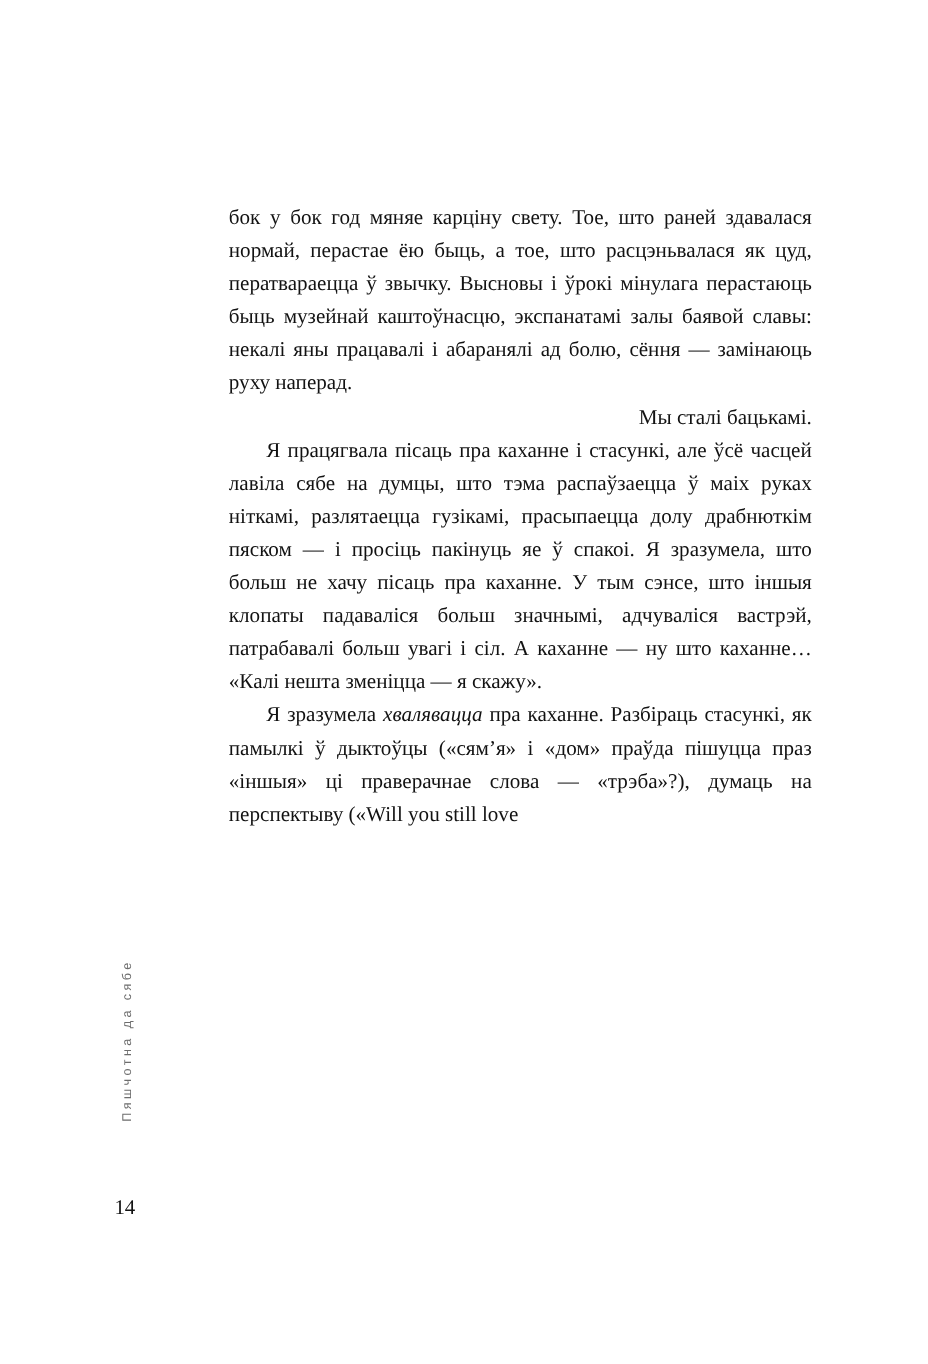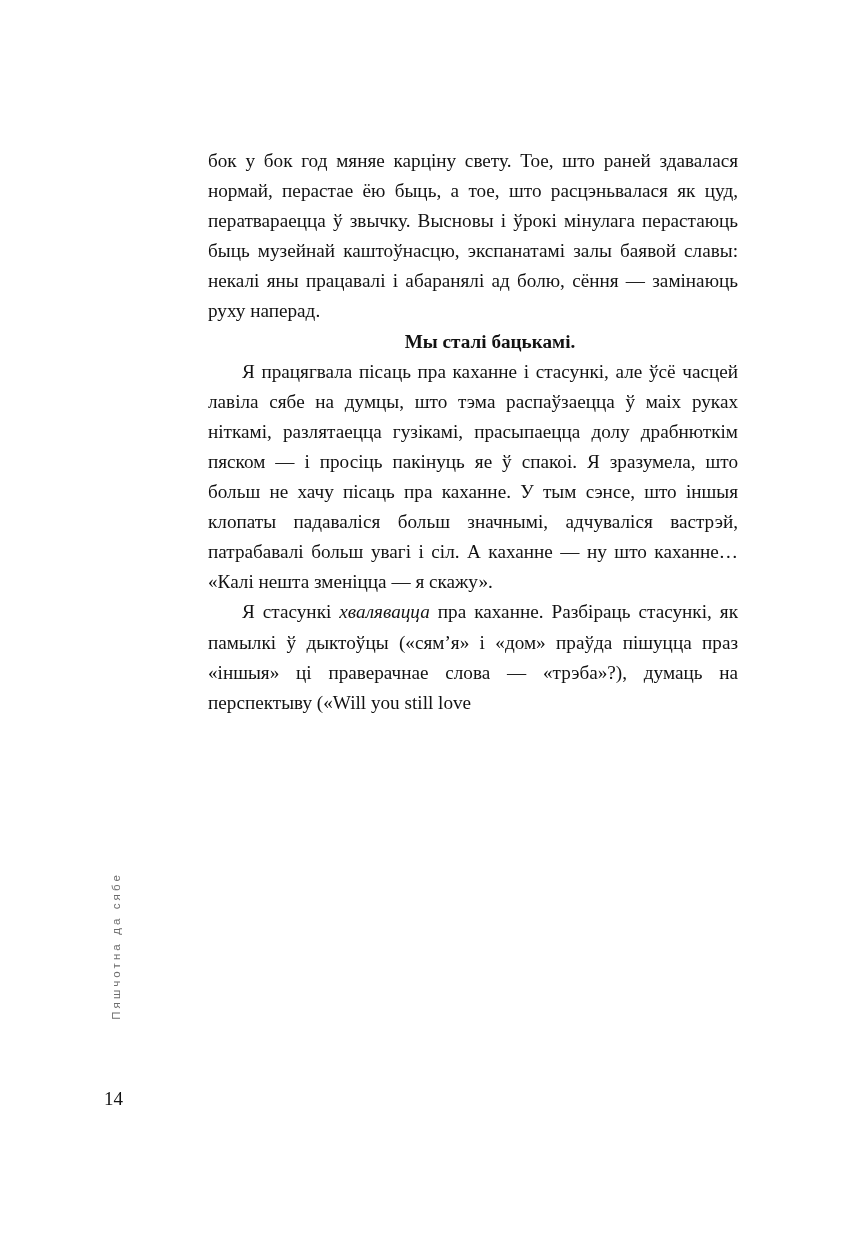--- a/index.html
+++ b/index.html
@@ -53,24 +53,24 @@
     -webkit-hyphens: none;
     hyphens: none;
   }
   .textblock p {
     margin: 0;
     text-indent: 34px;
     text-align: justify;
   }
   .textblock p.noindent {
     text-indent: 0;
+    margin-top: 38px;
   }
   .textblock p.lastline-left {
-    text-align: center;
-    font-weight: bold;
+    text-align: right;
   }
   .textblock i {
     font-style: italic;
   }
 
   
   .folio {
     position: absolute;
     left: 104px;
     top: 1089px;
@@ -92,20 +92,20 @@
   <div class="textblock">
 
     <p class="noindent">бок у бок год мяняе карціну свету. Тое, што раней здавалася нормай, перастае ёю быць, а тое, што расцэньвалася як цуд, ператвараецца ў звычку. Высновы і ўрокі мінулага перастаюць быць музейнай каштоўнасцю, экспанатамі залы баявой славы: некалі яны працавалі і абаранялі ад болю, сёння — замінаюць руху наперад.</p>
 
 
     <p class="lastline-left">Мы сталі бацькамі.</p>
 
     <p>Я працягвала пісаць пра каханне і стасункі, але ўсё часцей лавіла сябе на думцы, што тэма распаўзаецца ў маіх руках ніткамі, разлятаецца гузікамі, прасыпаецца долу драбнюткім пяском — і просіць пакінуць яе ў спакоі. Я зразумела, што больш не хачу пісаць пра каханне. У тым сэнсе, што іншыя клопаты падаваліся больш значнымі, адчуваліся вастрэй, патрабавалі больш увагі і сіл. А каханне — ну што каханне… «Калі нешта зменіцца — я скажу».</p>
 
     <p>
-      <span>Я стасункі </span><i>хвалявацца</i><span> пра каханне. Разбіраць стасункі, як памылкі ў дыктоўцы («сям’я» і «дом» праўда пішуцца праз «іншыя» ці праверачнае слова — «трэба»?), думаць на перспектыву («Will you still love</span>
+      <span>Я зразумела </span><i>хвалявацца</i><span> пра каханне. Разбіраць стасункі, як памылкі ў дыктоўцы («сям’я» і «дом» праўда пішуцца праз «іншыя» ці праверачнае слова — «трэба»?), думаць на перспектыву («Will you still love</span>
     </p>
 
   </div>
 
   <div class="folio">14</div>
 
 </div>
 
 </body></html>

